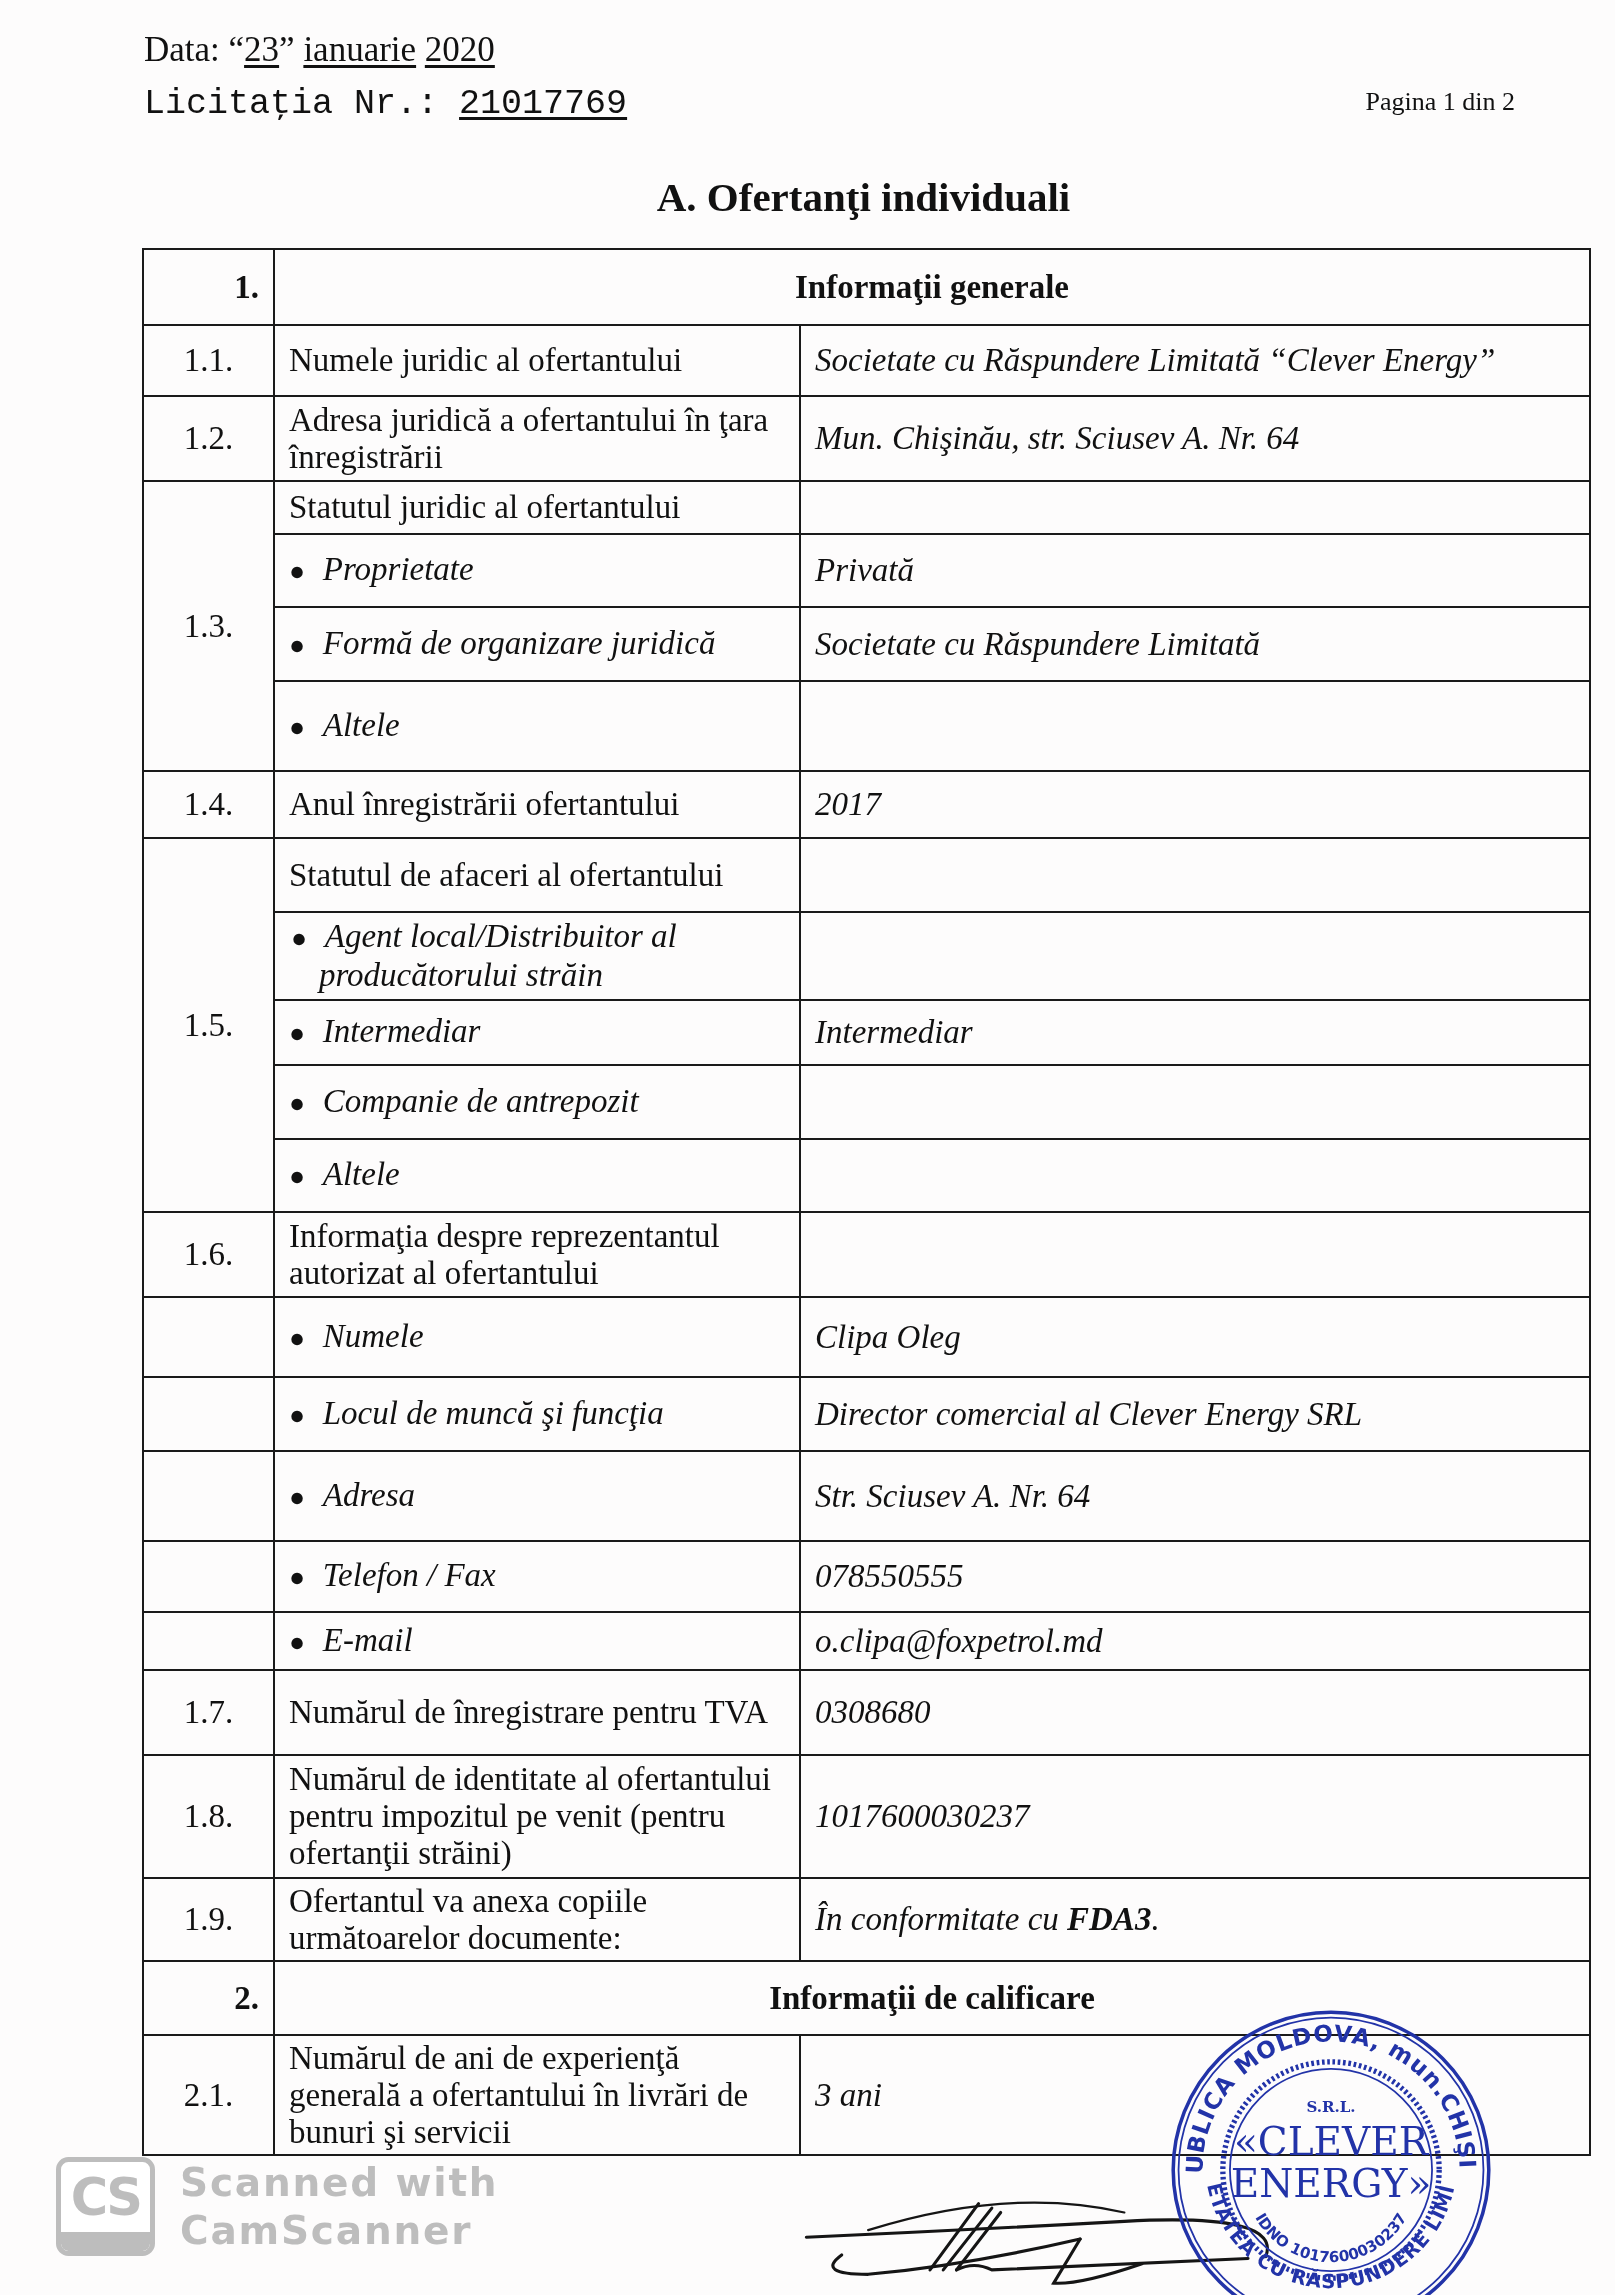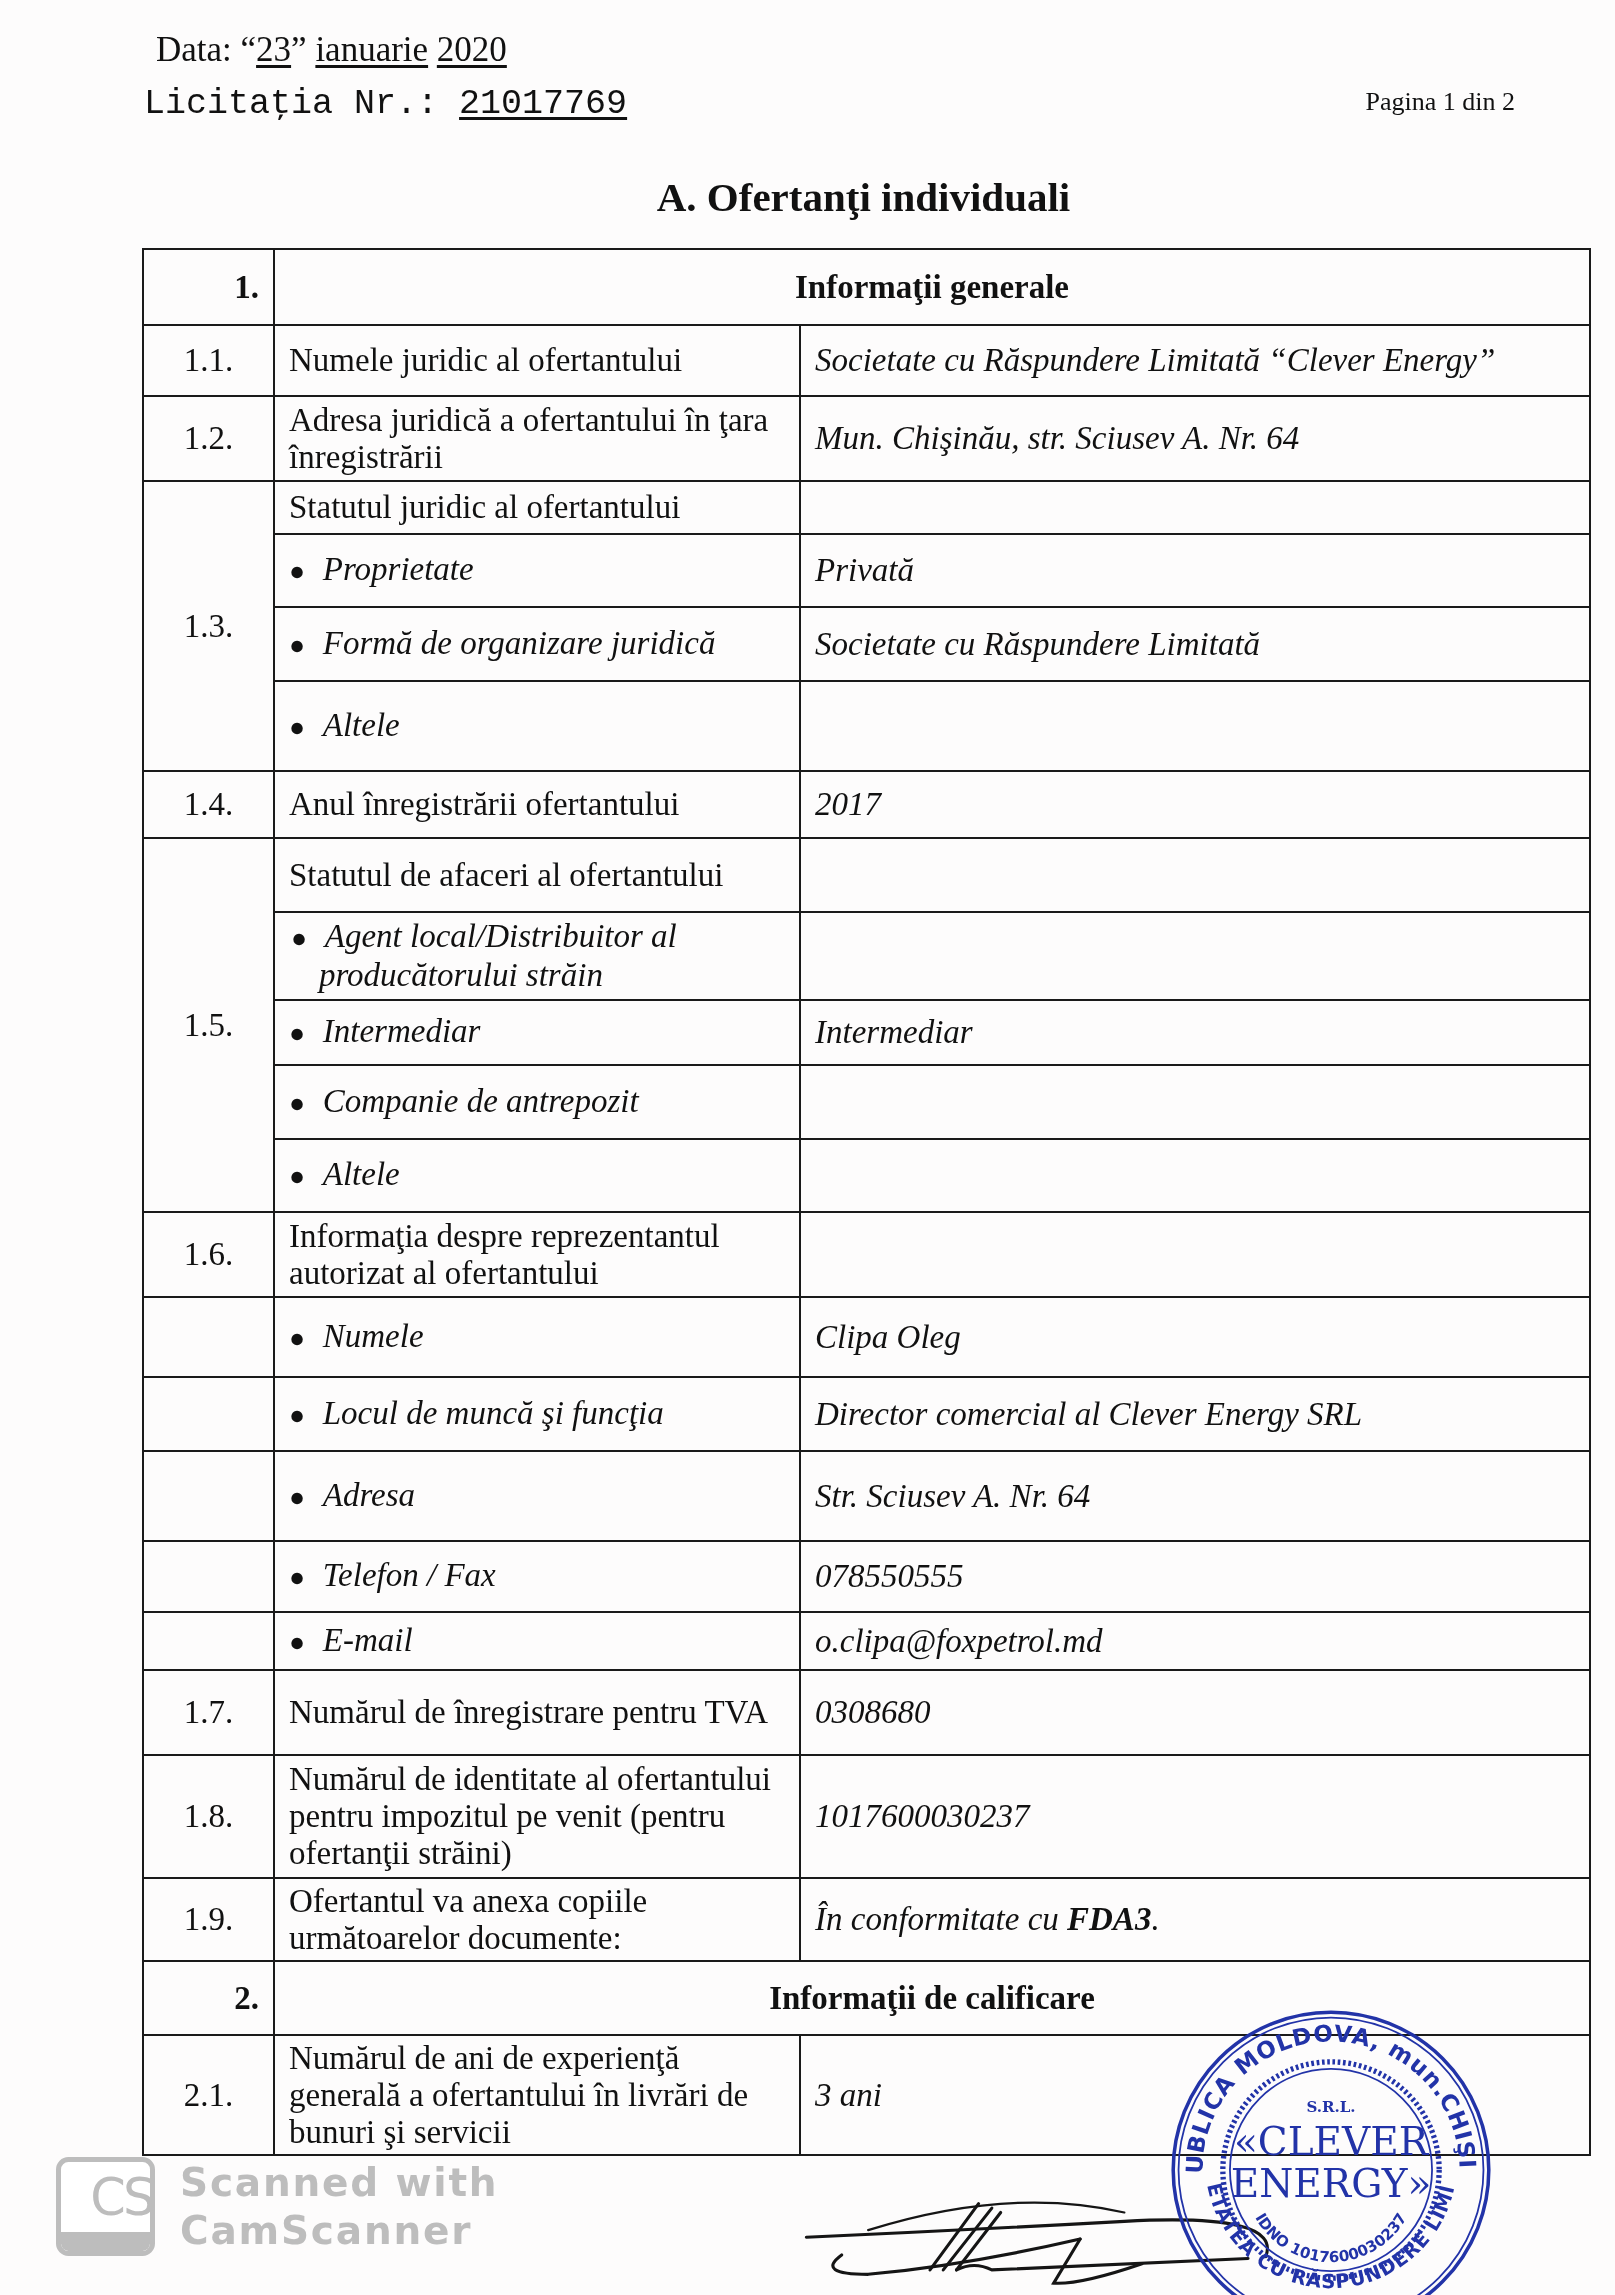--- a/index.html
+++ b/index.html
@@ -4,21 +4,21 @@
 <style>
   html, body { margin: 0; padding: 0; }
   body {
     width: 1615px; height: 2295px; position: relative; overflow: hidden;
     background: #fdfcfc;
     font-family: "Liberation Serif", "DejaVu Serif", serif;
     color: #111;
   }
   .hdr-line { position: absolute; left: 144px; font-size: 35px; line-height: 43px; white-space: nowrap; }
   .u { text-decoration: underline; text-decoration-thickness: 2.7px; text-underline-offset: 4.4px; }
-  #date-line { top: 28px; margin-left: 12px; }
+  #date-line { top: 28px; }
   #lic-line { top: 83px; font-family: Liberation Mono, monospace; }
   #page-num { position: absolute; right: 100px; top: 80px; font-size: 26px; line-height: 43px; }
   #section-title { position: absolute; left: 0; width: 1727px; top: 172px; text-align: center; font-size: 41px; font-weight: bold; line-height: 50px; }
 
   table.form {
     position: absolute; left: 142px; top: 248px; width: 1449px;
     border-collapse: collapse; table-layout: fixed;
     font-size: 33px; line-height: 37px;
   }
   table.form td { border: 2.7px solid #1a1a1a; padding: 3.5px 14px; vertical-align: middle; }
@@ -29,21 +29,21 @@
   td.sec-num { text-align: right; font-weight: bold; padding-right: 23px; }
   td.sec-title { text-align: center; font-weight: bold; }
   td.val { font-style: italic; vertical-align: top; padding-top: 16px; }
   td.sub { font-style: italic; padding-left: 16px; }
   td.sub .bullet { font-style: normal; margin-right: 17.7px; font-size: 26.6px; }
   td.merged-num { vertical-align: top; padding-top: 12.4px; }
   .pad-sub { padding-left: 44px !important; text-indent: -28px; }
 
   #camscanner { position: absolute; left: 56px; top: 2157px; display: flex; align-items: center; color: #bdbdbd; }
   #cs-logo { width: 99px; height: 99px; border: 5.3px solid #bdbdbd; border-radius: 12.4px; box-sizing: border-box; position: relative; overflow: hidden; background: #fff; }
-  #cs-logo .cs-text { position: absolute; top: 5.3px; left: 0; width: 100%; text-align: center; font-family: "DejaVu Sans", sans-serif; font-weight: normal; font-size: 51px; line-height: 62px; color: #bdbdbd; letter-spacing: -2.7px; padding-left: 16px; }
+  #cs-logo .cs-text { position: absolute; top: 5.3px; left: 0; width: 100%; text-align: center; font-family: "DejaVu Sans", sans-serif; font-weight: bold; font-size: 51px; line-height: 62px; color: #bdbdbd; letter-spacing: -2.7px; }
   #cs-logo .cs-bar { position: absolute; left: 0; bottom: 0; width: 100%; height: 19.5px; background: #bdbdbd; }
   #cs-words { margin-left: 25px; font-family: "DejaVu Sans", sans-serif; font-size: 39px; line-height: 48px; letter-spacing: 1.8px; font-weight: bold; }
 
   #stamp { position: absolute; left: 1167px; top: 2006px; width: 328px; height: 328px; }
   #signature { position: absolute; left: 788px; top: 2186px; width: 496px; height: 106px; }
 </style>
 </head>
 <body>
 
 <div id="date-line" class="hdr-line">

